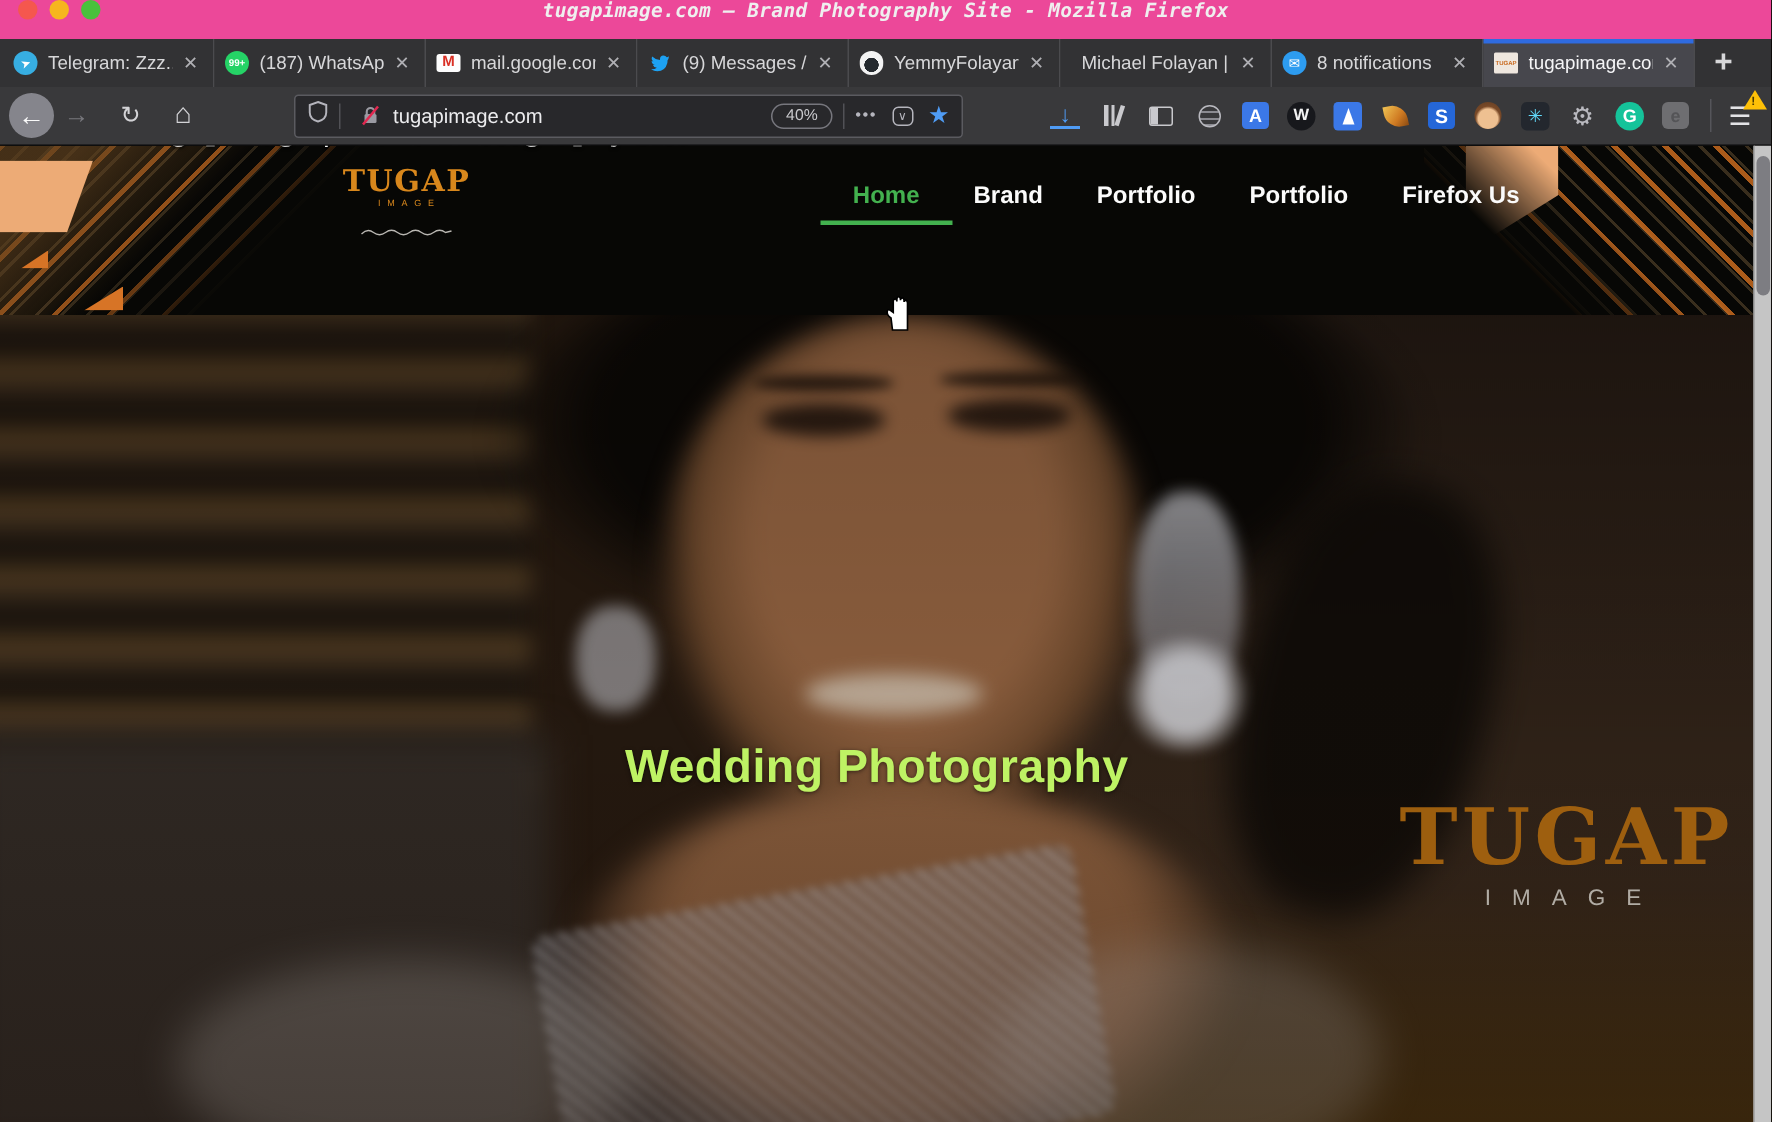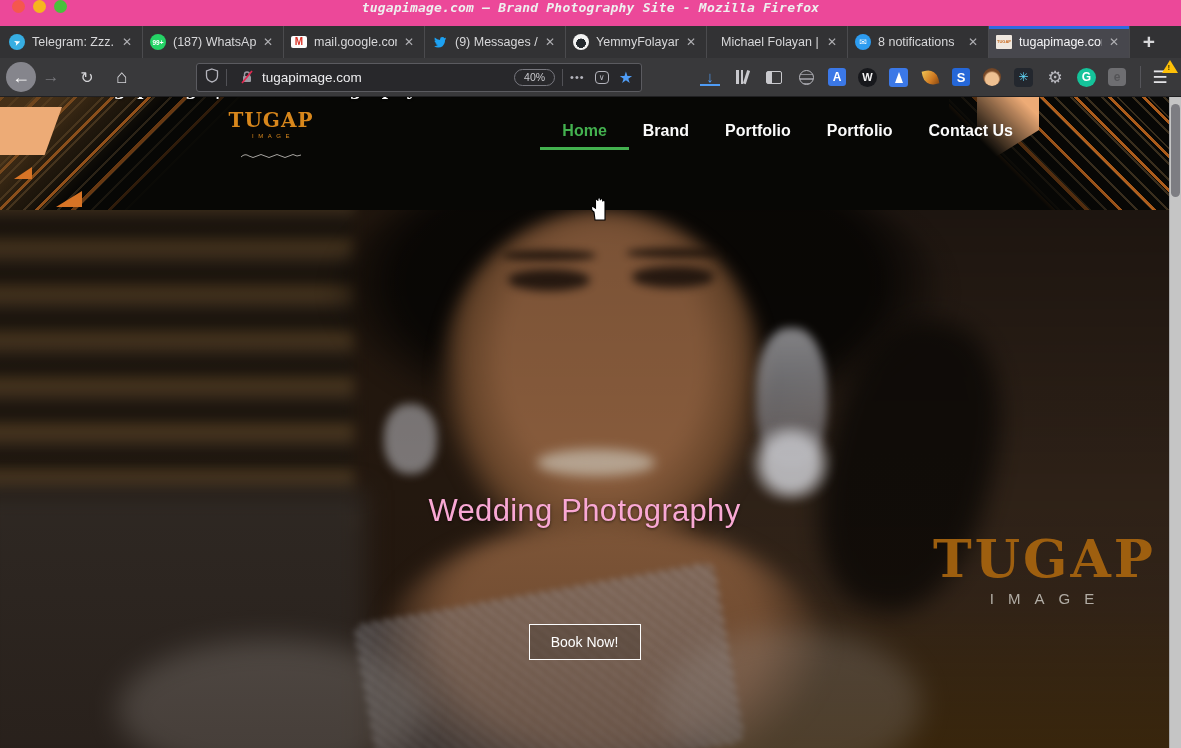--- a/index.html
+++ b/index.html
@@ -158,21 +158,21 @@
   .ph-earring-l { left:32.5%; top:36%; width:4.5%; height:13%; border-radius:45%;
     background:rgba(225,225,232,.6); filter:blur(5px); }
   .ph-necklace { left:31%; top:71%; width:31%; height:34%; border-radius:12px; transform:rotate(-10deg);
     background:repeating-linear-gradient(48deg, rgba(222,222,228,.75) 0 4px, rgba(110,110,122,.35) 4px 9px);
     filter:blur(3px); opacity:.8; }
   .ph-veil1 { left:10%; top:80%; width:26%; height:26%; border-radius:50%; background:rgba(222,216,210,.3); filter:blur(14px); }
   .ph-veil2 { left:56%; top:78%; width:22%; height:28%; border-radius:50%; background:rgba(215,210,206,.28); filter:blur(14px); }
   .ph-overlay { inset:0; background:linear-gradient(180deg, rgba(0,0,0,.28), rgba(0,0,0,.18) 55%, rgba(18,10,6,.4)); }
 
   .hero-heading { position:absolute; top:283px; left:0; right:12px; text-align:center;
-    font-size:31px; font-weight:normal; color:#f9a8d4; letter-spacing:.3px; text-shadow:0 1px 3px rgba(0,0,0,.55); }
+    font-size:31px; font-weight:bold; color:#bef264; letter-spacing:.3px; text-shadow:0 1px 3px rgba(0,0,0,.55); }
   .hero-desc { position:absolute; top:344px; left:50%; transform:translateX(-50%); width:692px; margin-right:6px;
     font-family:"Liberation Serif", serif; font-size:16.5px; line-height:1.33; text-align:center; color:#f2ece4;
     text-shadow:0 1px 2px rgba(0,0,0,.6); }
   .hero-cta { position:absolute; top:414px; left:50%; transform:translateX(-50%); margin-left:-6px;
     width:112px; height:36px; border:1px solid #fdfdfd; background:rgba(24,16,12,.22); color:#fff;
     font-size:14px; display:flex; align-items:center; justify-content:center; cursor:pointer; }
   .watermark { position:absolute; top:323px; right:26px; width:222px; text-align:center; opacity:.92; }
   .wm-1 { font-family:"DejaVu Serif", serif; font-weight:bold; font-size:52px; color:#a8650f; letter-spacing:3px; line-height:1; }
   .wm-2 { font-size:15px; color:#bcb8b1; letter-spacing:14px; margin-top:5px; padding-left:10px; }
 
@@ -339,21 +339,21 @@
         </div>
       </div>
 
       <div class="site-title">Tugapimage | Brand Photography Site</div>
 
       <div class="main-nav">
         <span class="nav-item active"><span>Home</span><span class="underline"></span></span>
         <span class="nav-item">Brand</span>
         <span class="nav-item">Portfolio</span>
         <span class="nav-item">Portfolio</span>
-        <span class="nav-item">Contact Us</span>
+        <span class="nav-item">Firefox Us</span>
       </div>
     </div>
 
     <div class="hero">
       <div class="ph ph-slats"></div>
       <div class="ph ph-left-lower"></div>
       <div class="ph ph-right"></div>
       <div class="ph ph-hair"></div>
       <div class="ph ph-hair2"></div>
       <div class="ph ph-face"></div>
@@ -365,21 +365,20 @@
       <div class="ph ph-chest"></div>
       <div class="ph ph-earring-l"></div>
       <div class="ph ph-earring-r"></div>
       <div class="ph ph-earring-r2"></div>
       <div class="ph ph-necklace"></div>
       <div class="ph ph-veil1"></div>
       <div class="ph ph-veil2"></div>
       <div class="ph ph-overlay"></div>
 
       <div class="hero-heading">Wedding Photography</div>
-      <div class="hero-cta">Book Now!</div>
 
       <div class="watermark">
         <div class="wm-1">TUGAP</div>
         <div class="wm-2">IMAGE</div>
       </div>
     </div>
 
     <div class="scrollbar">
       <div class="scroll-thumb"></div>
     </div>

